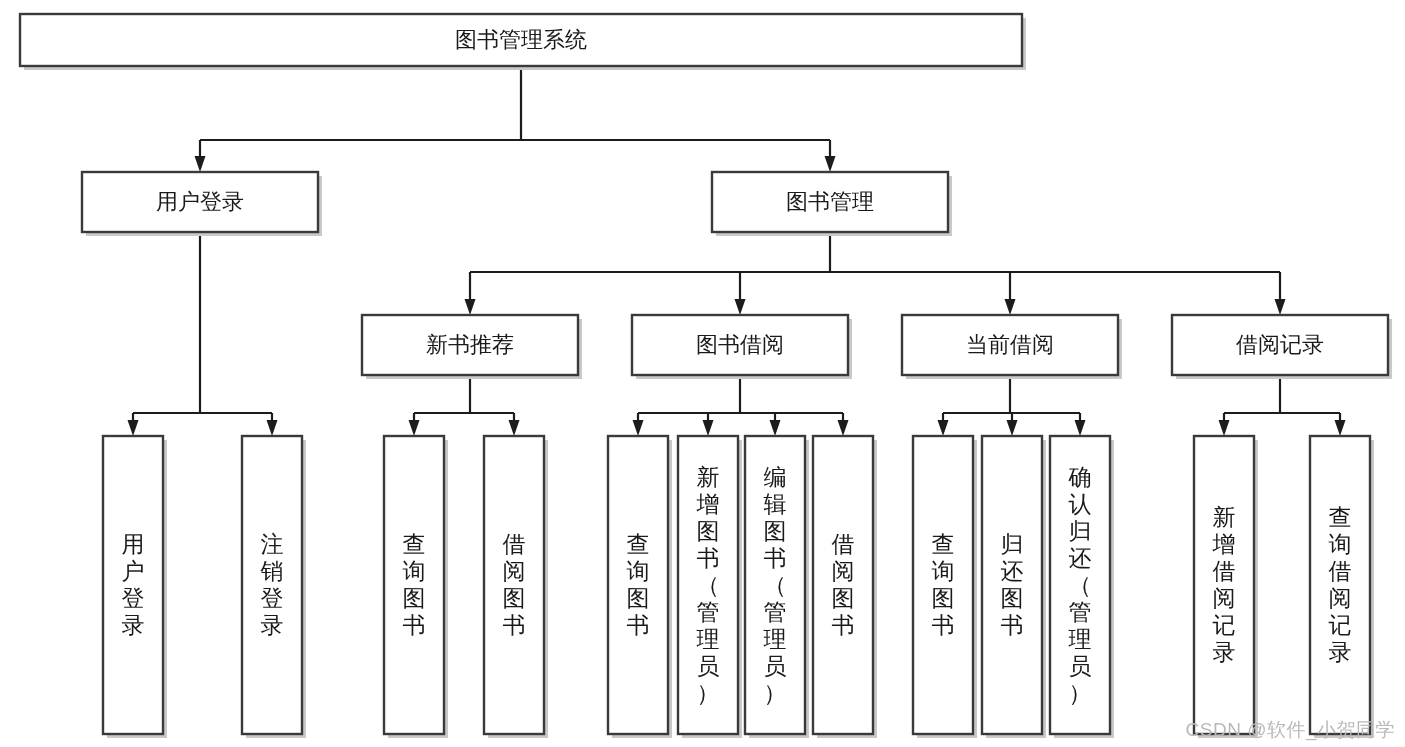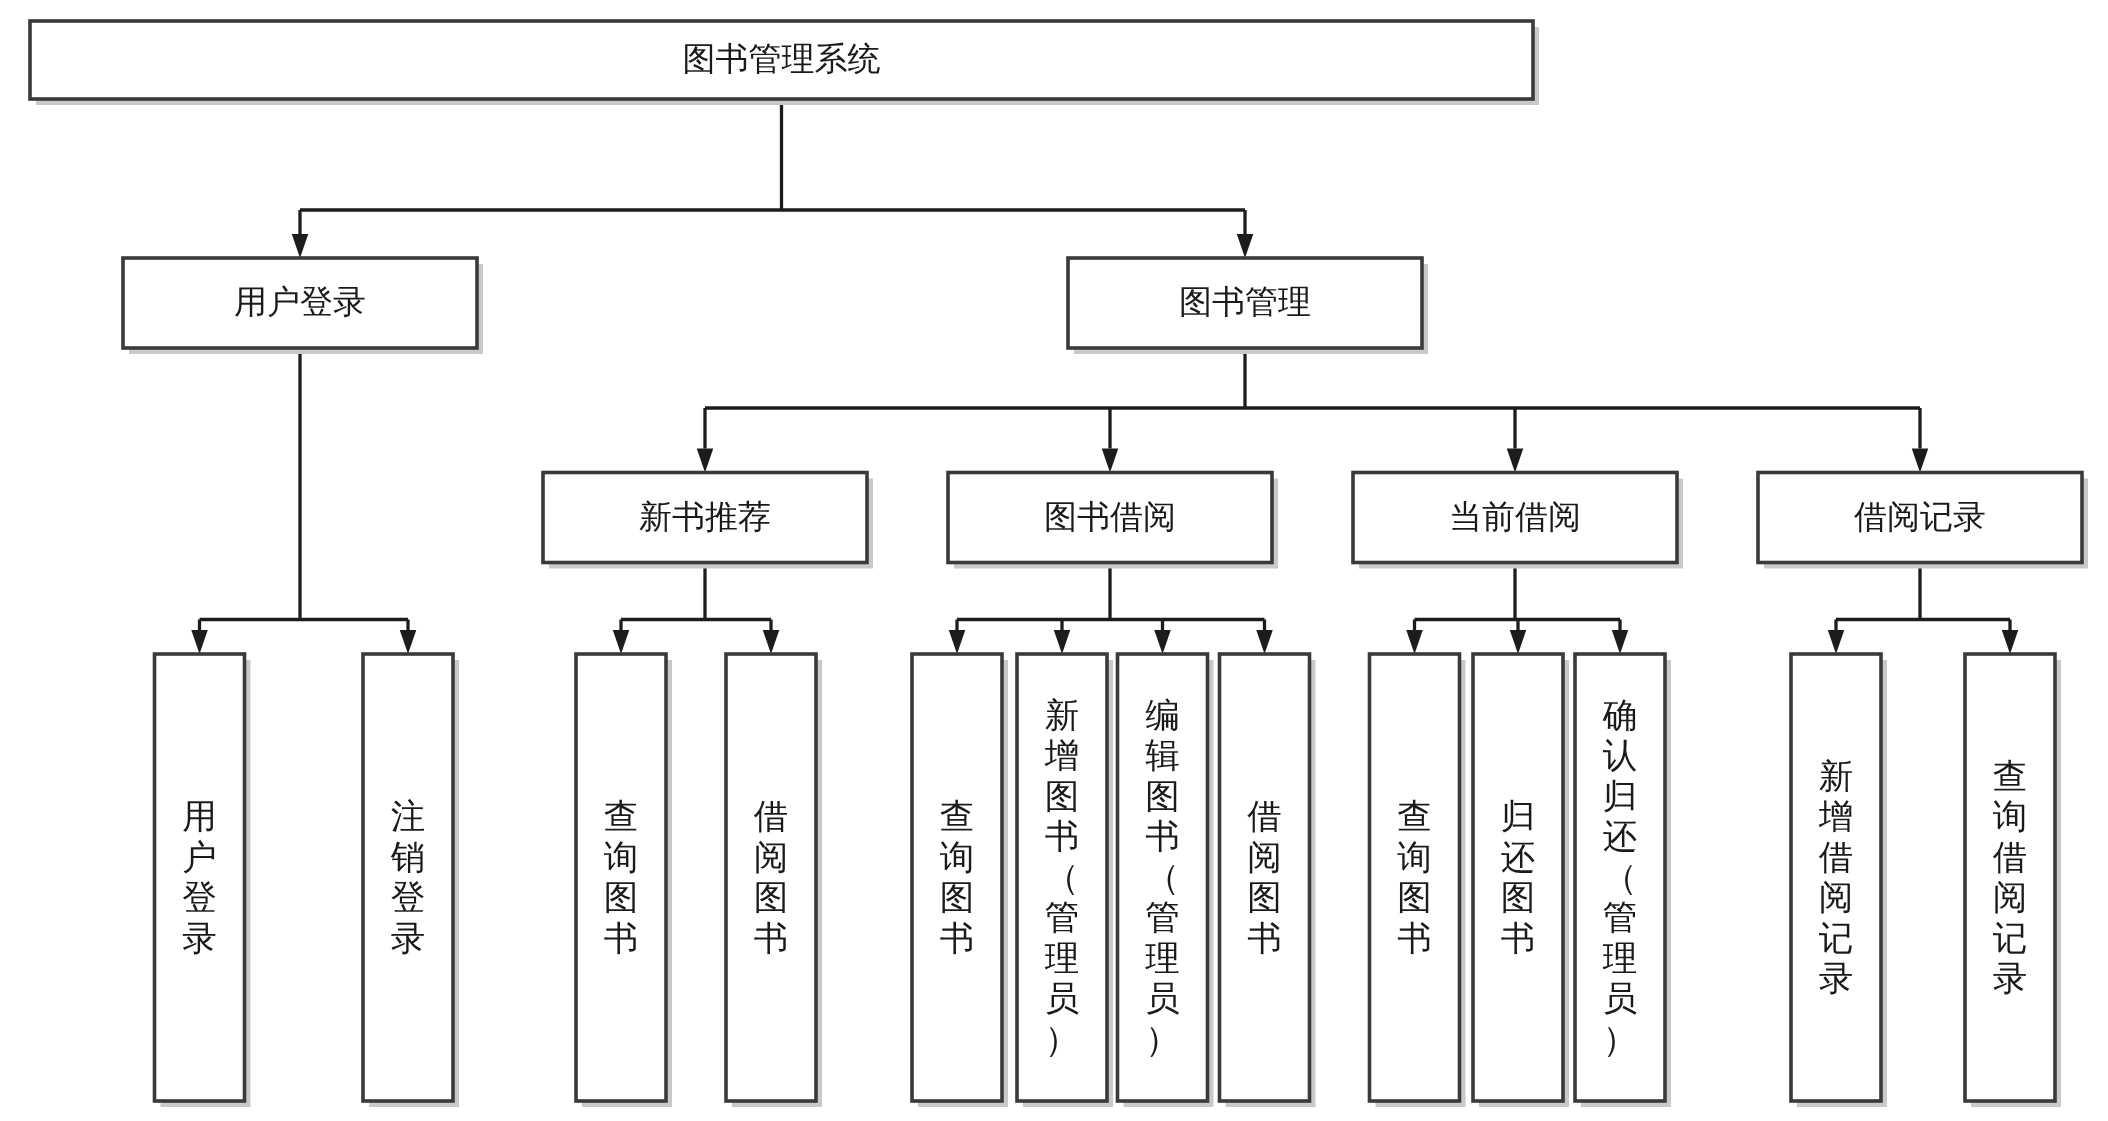--- a/index.html
+++ b/index.html
@@ -238,13 +238,14 @@
           <rect x="1194" y="436" width="60" height="298" class="node-box"></rect>
           <text x="1224" y="525.06" class="node-label-v"><tspan x="1224" dy="0">新</tspan><tspan x="1224" dy="27">增</tspan><tspan x="1224" dy="27">借</tspan><tspan x="1224" dy="27">阅</tspan><tspan x="1224" dy="27">记</tspan><tspan x="1224" dy="27">录</tspan></text>
         </g>
         <g>
           <rect x="1314" y="440" width="60" height="298" class="node-shadow"></rect>
           <rect x="1310" y="436" width="60" height="298" class="node-box"></rect>
           <text x="1340" y="525.06" class="node-label-v"><tspan x="1340" dy="0">查</tspan><tspan x="1340" dy="27">询</tspan><tspan x="1340" dy="27">借</tspan><tspan x="1340" dy="27">阅</tspan><tspan x="1340" dy="27">记</tspan><tspan x="1340" dy="27">录</tspan></text>
         </g>
       </g>
   </svg>
+  <div class="watermark">CSDN @软件_小贺同学</div>
 </div>
 
 </body></html>

